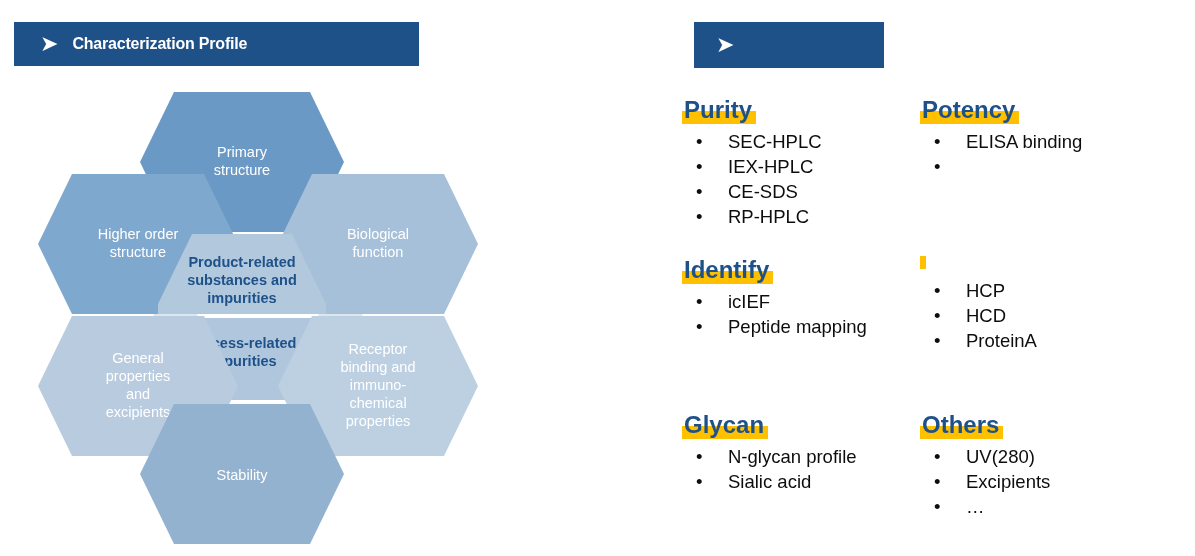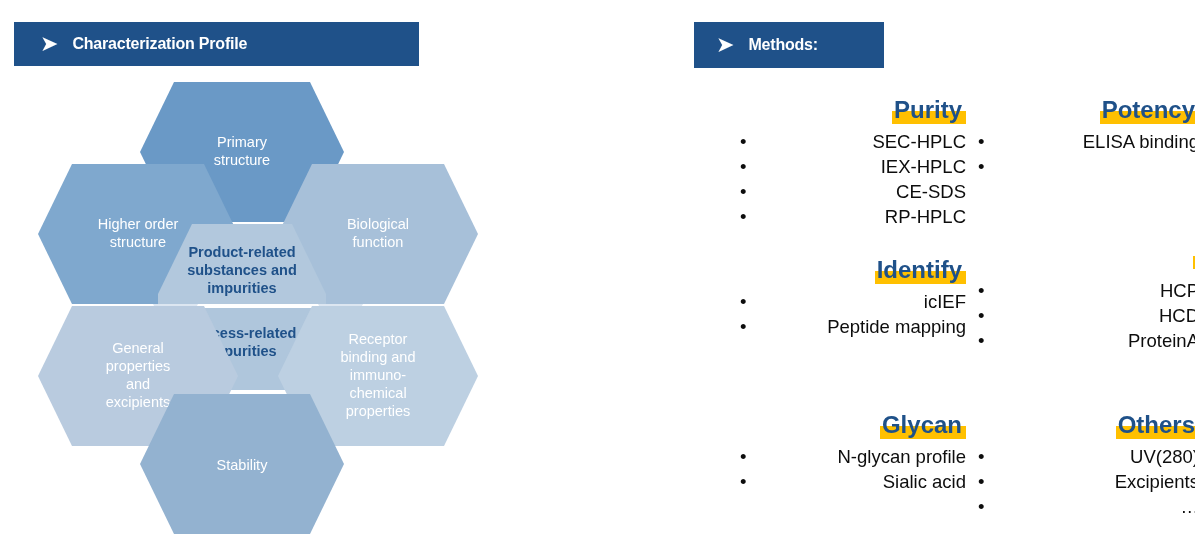--- a/index.html
+++ b/index.html
@@ -44,41 +44,40 @@
   }
   #hdr-methods {
     left: 694px; top: 22px; width: 190px; height: 46px;
     padding-left: 22px;
   }
 
   
   #hex-diagram {
     position: absolute;
     left: 22px;
-    top: 72px;
+    top: 82px;
     width: 470px;
     height: 465px;
   }
   #hex-diagram svg { display: block; }
   .hex-label {
     font-family: "Liberation Sans", sans-serif;
     font-size: 14.5px;
     font-weight: normal;
   }
   .hex-label.light { fill: #ffffff; }
   .hex-label.dark  { fill: #1F5189; font-weight: bold; }
 
   
   #methods-grid {
     position: absolute;
-    left: 716px;
+    left: 672px;
     top: 96px;
     width: 480px;
     height: 450px;
-    text-align: right;
   }
   .method-block { position: absolute; }
   .method-title-wrap {
     display: inline-block;
     position: relative;
     padding: 0 4px 1px 2px;
   }
   .method-title-hl {
     position: absolute;
     left: 0; right: 0;
@@ -129,21 +128,20 @@
 </head>
 <body>
 
 <div class="hdr-bar" id="hdr-characterization">
   <span class="arrow-glyph">➤</span>
   <span class="hdr-text">Characterization Profile</span>
 </div>
 
 <div class="hdr-bar" id="hdr-methods">
   <span class="arrow-glyph">➤</span>
-  <span class="hdr-text">Methods:</span>
 </div>
 
 <div id="hex-diagram">
   <svg width="470" height="465" viewBox="0 0 470 465" xmlns="http://www.w3.org/2000/svg">
 
     <g>
       <polygon points="131,96 176,96 153,136" fill="#DCE6F1"></polygon>
       <polygon points="296,96 341,96 318,136" fill="#DCE6F1"></polygon>
       <polygon points="131,232 176,232 153,272" fill="#DCE6F1"></polygon>
       <polygon points="296,232 341,232 318,272" fill="#DCE6F1"></polygon>

